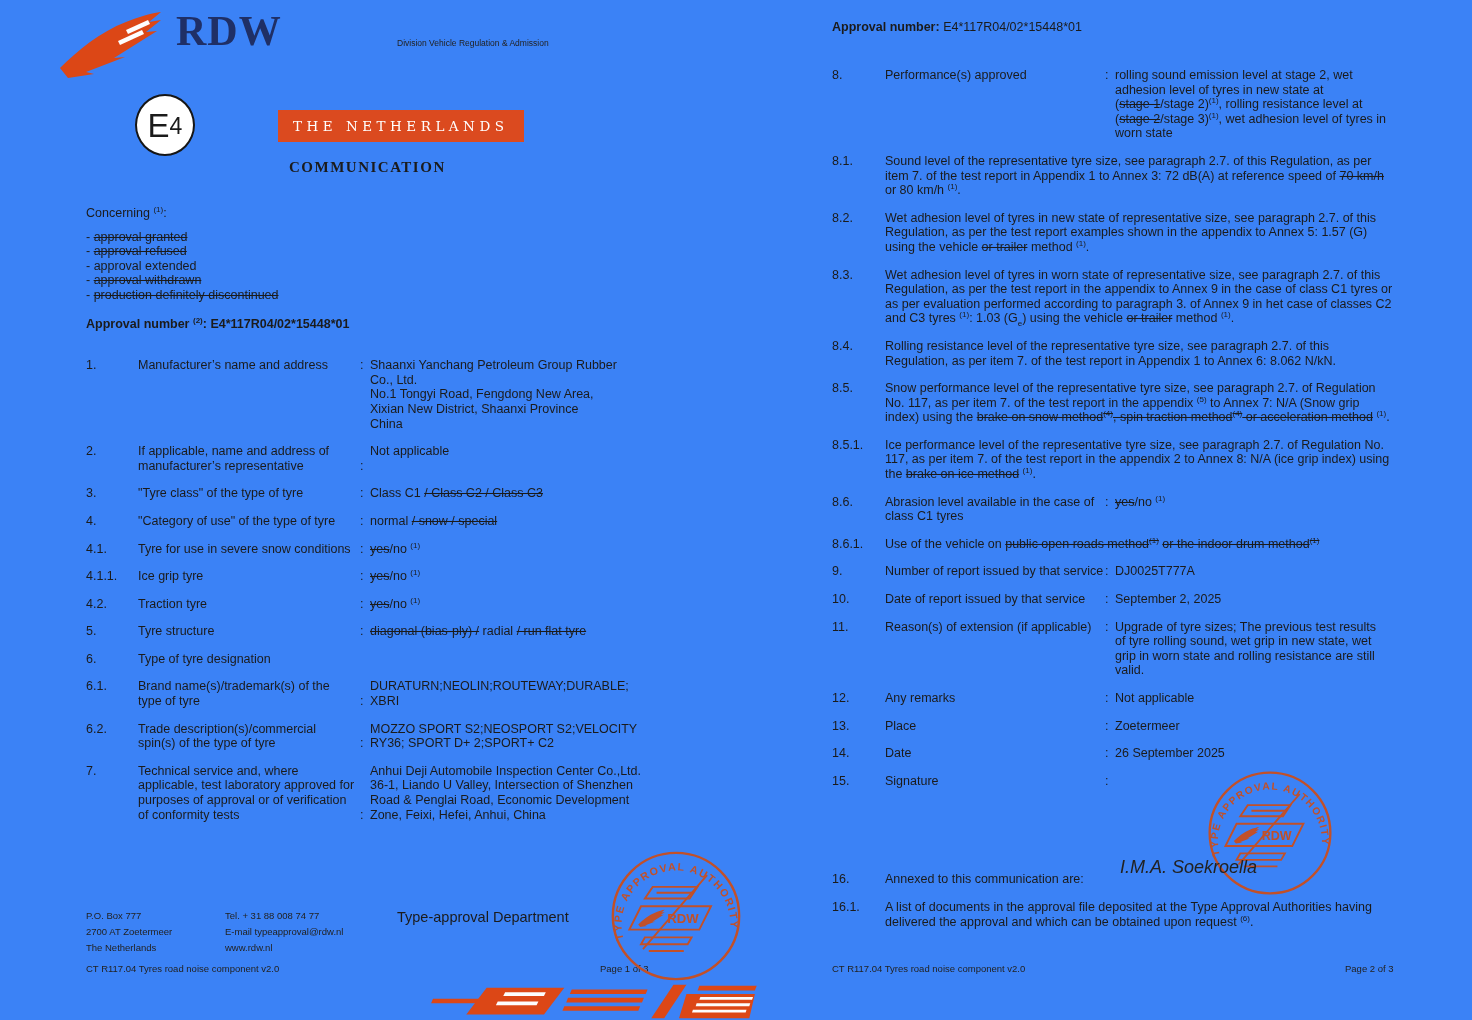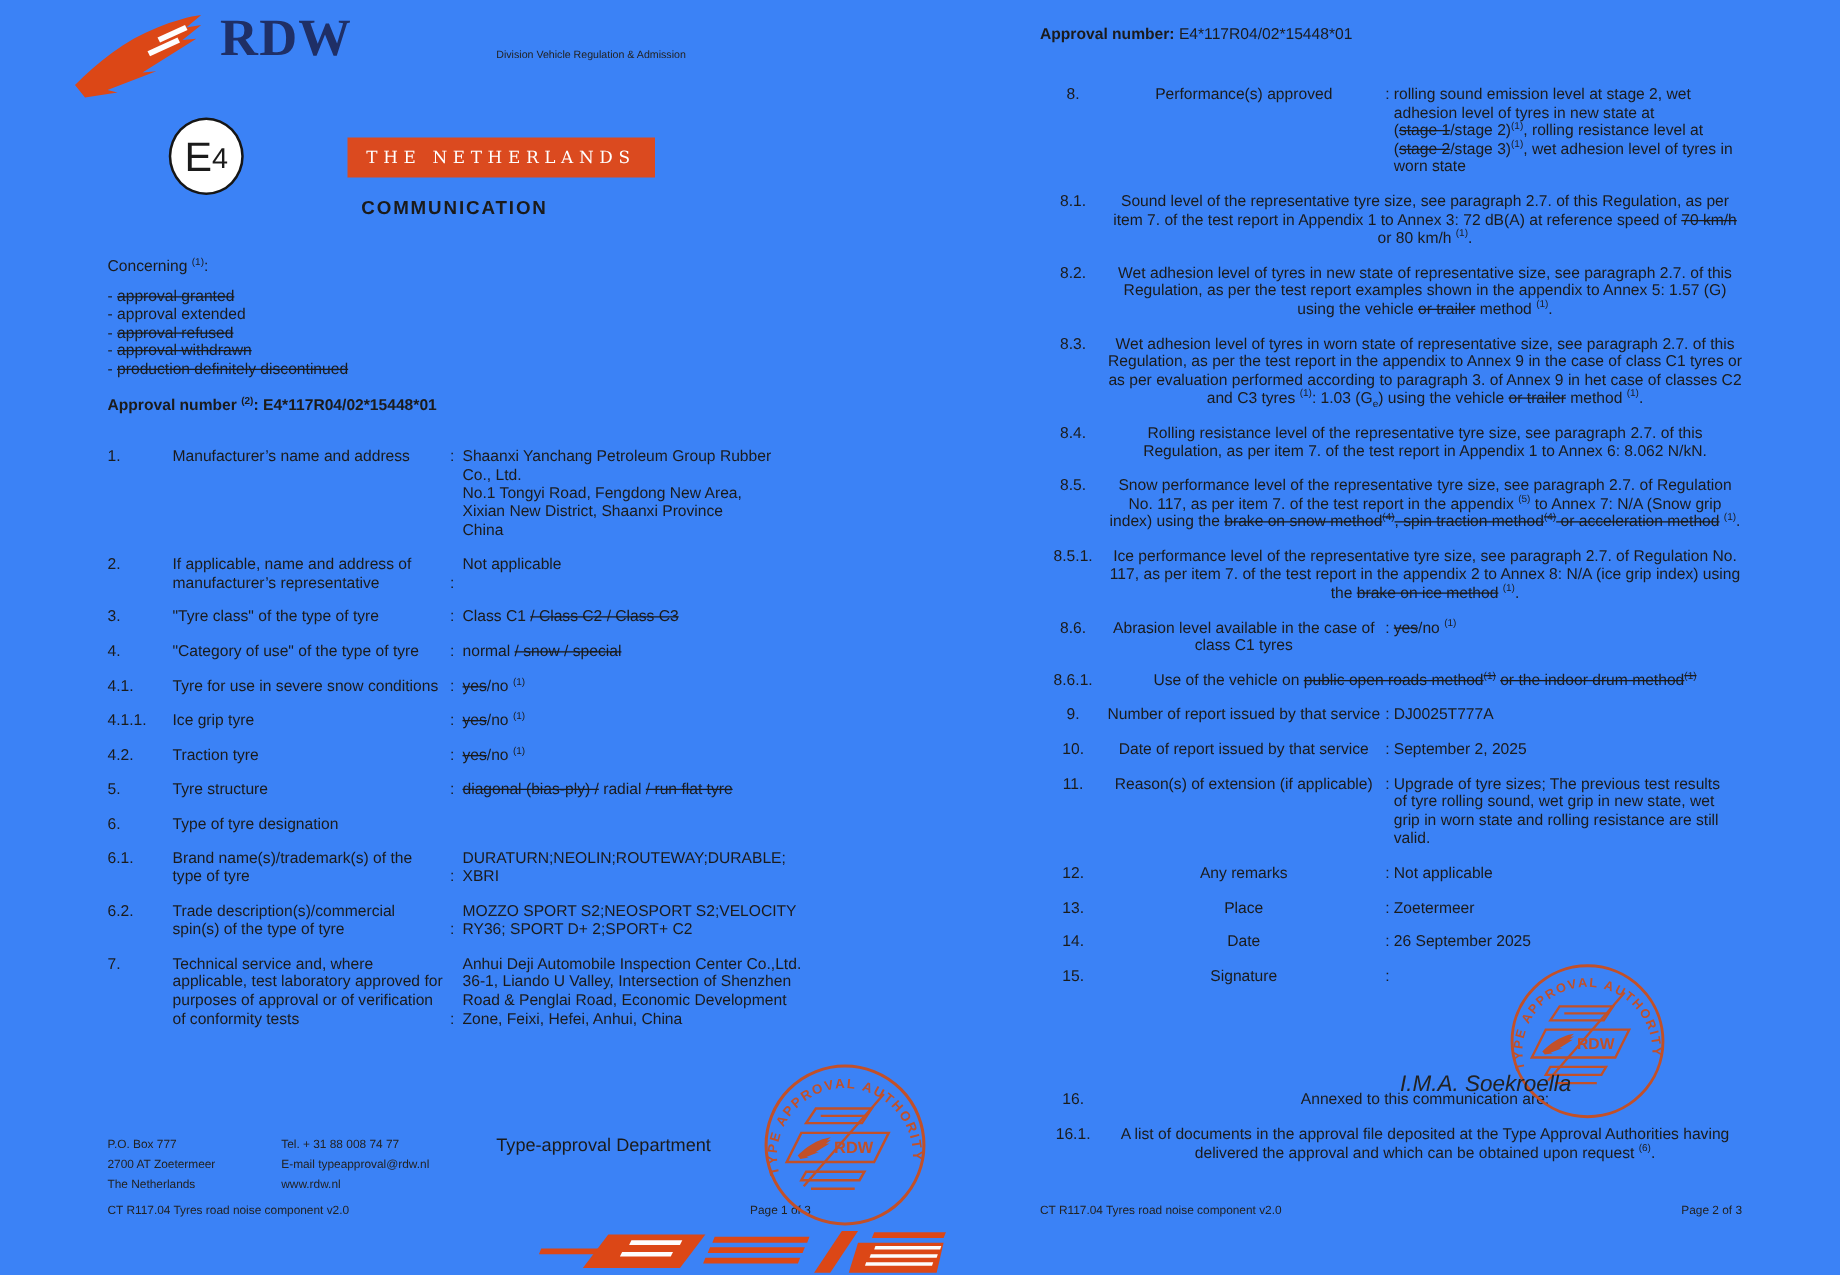--- a/index.html
+++ b/index.html
@@ -14,21 +14,21 @@
   
   .rdw-word{left:176px;top:10px;font-family:"Liberation Serif",serif;font-weight:700;
             font-size:42px;line-height:42px;color:#1f2f66;letter-spacing:1px;}
   .division{left:397px;top:36px;font-size:8.5px;color:#222;}
   .e-mark{left:135px;top:94px;width:56px;height:58px;border:2.5px solid #161616;border-radius:50%;
           display:flex;align-items:center;justify-content:center;background:#fff;}
   .e-mark .e{font-size:33px;font-weight:500;line-height:33px;}
   .e-mark .four{font-size:23px;font-weight:500;line-height:23px;margin-top:2px;}
   .banner{left:278px;top:110px;background:#db4a1f;color:#fff;padding:9px 15px 8px 15px;
           font-family:"DejaVu Serif",serif;font-size:13.5px;letter-spacing:4.5px;}
-  .comm-title{left:289px;top:160px;font-weight:bold;font-size:15px;letter-spacing:1.5px;}
+  .comm-title{left:289px;top:160px;font-weight:bold;font-size:15px;letter-spacing:1.5px;font-family:Liberation Serif, serif;}
 
   
   .p1-content{left:86px;top:206px;width:580px;}
   #concerning-heading{margin-bottom:9px;}
   #concerning-list .cline{min-height:14.6px;}
   #p1-paragraph{max-width:548px;margin-top:9px;}
   #p1-approval{margin-top:14px;font-weight:bold;}
   #p1-suffix{margin-top:14px;font-weight:bold;}
   #p1-items{margin-top:27px;}
 
@@ -45,21 +45,21 @@
   .small{font-size:9.5px;line-height:16px;color:#222;}
   .f-addr{left:86px;top:908px;}
   .f-contact{left:225px;top:908px;}
   .f-dept{left:397px;top:910px;font-size:14.5px;}
   .f-docref1{left:86px;top:961px;}
   .f-page1{left:600px;top:961px;}
   .f-docref2{left:832px;top:961px;}
   .f-page2{left:1345px;top:961px;}
 
   
-  .page2{left:800px;top:0;width:672px;height:1020px;text-align:center;}
+  .page2{left:800px;top:0;width:672px;height:1020px;}
   .p2-header{position:absolute;left:32px;top:20px;}
   #p2-items{position:absolute;left:32px;top:68px;width:580px;}
   .p2-signature{position:absolute;left:320px;top:860px;font-style:italic;font-size:18px;
                 font-family:"Liberation Sans",sans-serif;color:#222;}
 
   .stamp1{left:608px;top:848px;}
   .stamp2{left:405px;top:768px;}
   .bottom-art{left:418px;top:983px;}
 </style>
 </head>
@@ -82,22 +82,22 @@
       <span class="four">4</span>
     </div>
 
     <div class="abs banner">THE NETHERLANDS</div>
     <div class="abs comm-title">COMMUNICATION</div>
 
     <div class="abs p1-content">
       <div id="concerning-heading"><span>Concerning </span><sup>(1)</sup><span>:</span></div>
       <div id="concerning-list">
           <div class="cline"><span>- </span><span class="strike">approval granted</span></div>
+          <div class="cline"><span>- </span><span class="strike">approval refused</span></div>
           <div class="cline"><span>- approval extended</span></div>
-          <div class="cline"><span>- </span><span class="strike">approval refused</span></div>
           <div class="cline"><span>- </span><span class="strike">approval withdrawn</span></div>
           <div class="cline"><span>- </span><span class="strike">production definitely discontinued</span></div>
         </div>
       <div id="p1-approval"><span>Approval number </span><sup>(2)</sup><span>: E4*117R04/02*15448*01</span></div>
       <div id="p1-items">
           <div class="item">
             <div class="col-num">1.</div>
             <div class="col-label">
               <div>Manufacturer’s name and address</div>
             </div>

